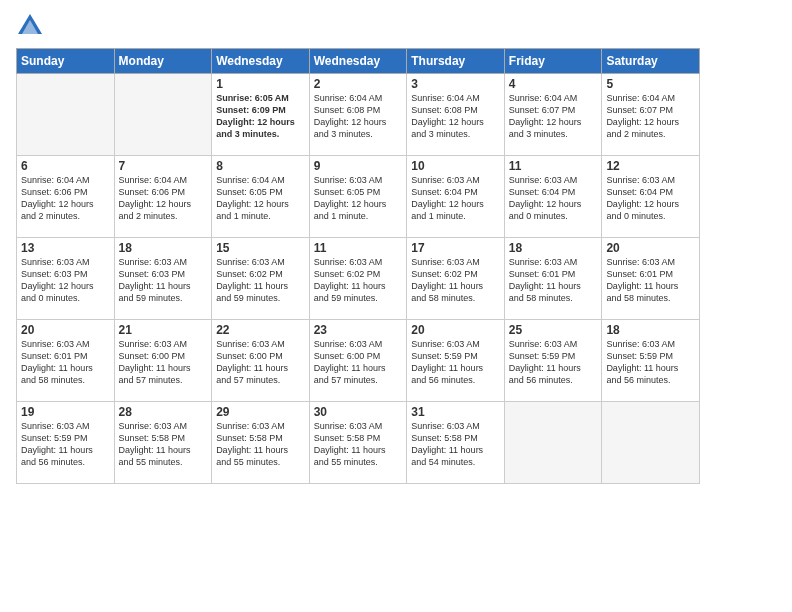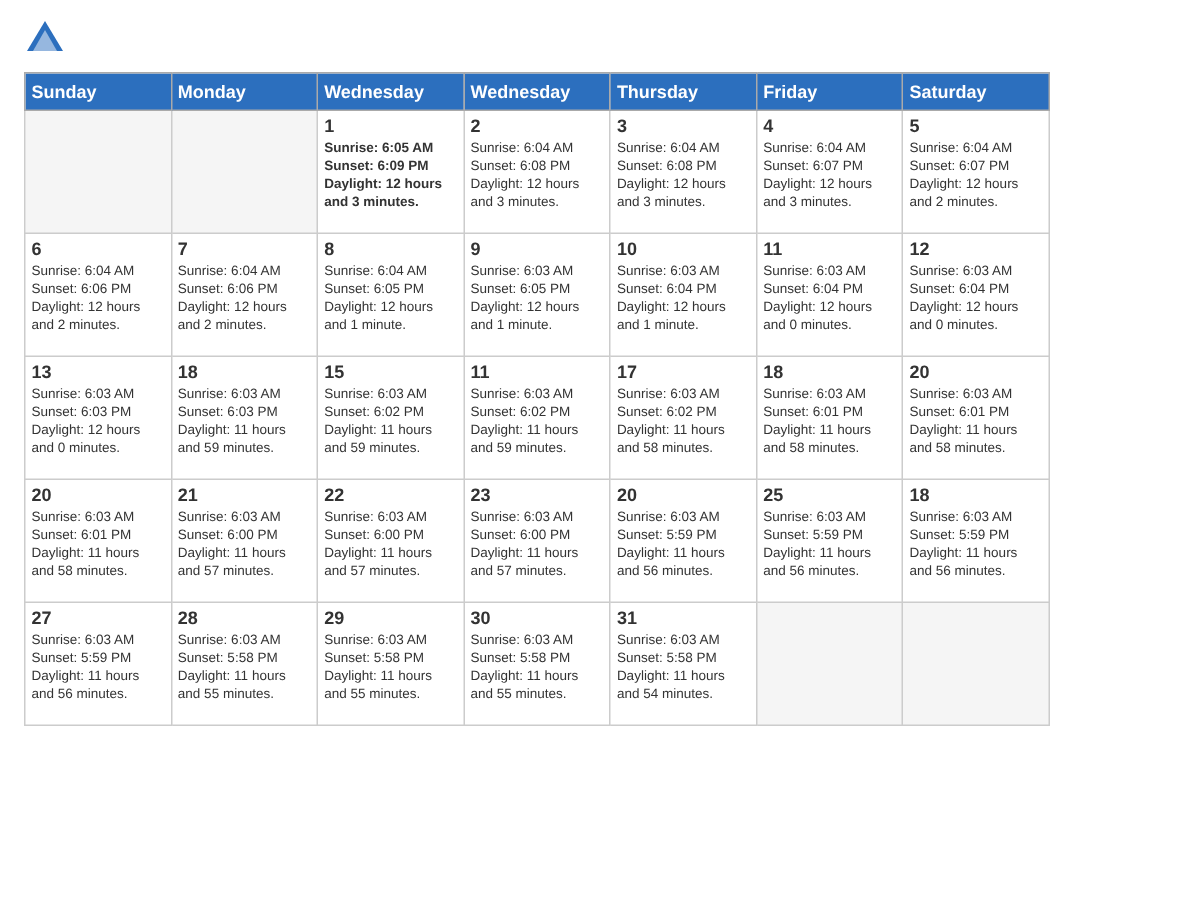--- a/index.html
+++ b/index.html
@@ -318,21 +318,21 @@
           <td>
             <span class="day-num">18</span>
             <div class="day-info" style="white-space: pre-line;">Sunrise: 6:03 AM
 Sunset: 5:59 PM
 Daylight: 11 hours
 and 56 minutes.</div>
           </td>
         </tr>
         <tr>
           <td>
-            <span class="day-num">27</span>
+            <span class="day-num">19</span>
             <div class="day-info" style="white-space: pre-line;">Sunrise: 6:03 AM
 Sunset: 5:59 PM
 Daylight: 11 hours
 and 56 minutes.</div>
           </td>
           <td>
             <span class="day-num">28</span>
             <div class="day-info" style="white-space: pre-line;">Sunrise: 6:03 AM
 Sunset: 5:58 PM
 Daylight: 11 hours

